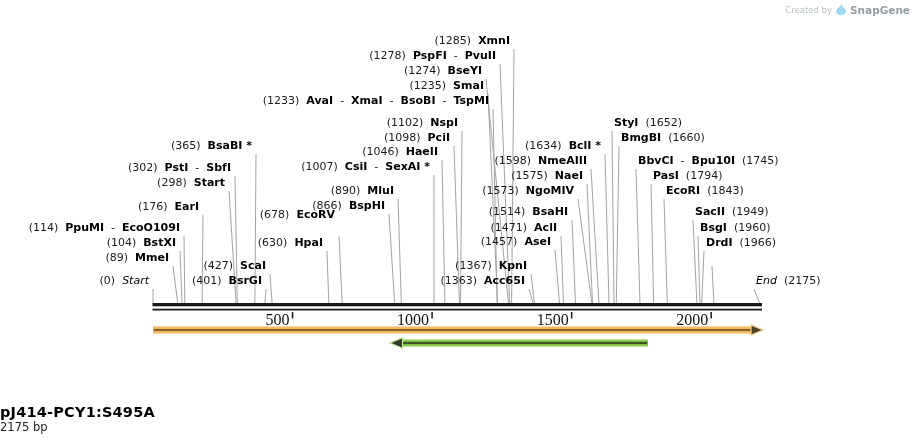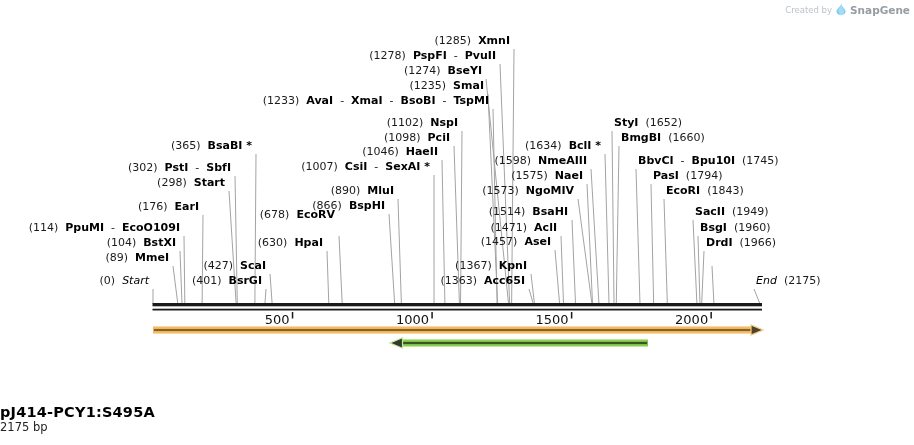--- a/index.html
+++ b/index.html
@@ -10,21 +10,21 @@
   #gfx{position:absolute;left:0;top:0;}
   #labels{position:absolute;left:0;top:0;width:914px;height:445px;}
   .label{
     position:absolute;white-space:pre;font-size:11px;height:14px;line-height:14px;
     color:#1a1a1a;
   }
   .label b{font-weight:bold;color:#000;}
   .label .pos{font-weight:normal;}
   .label .term{font-style:italic;font-weight:normal;}
   .ruler-num{
-    position:absolute;white-space:nowrap;font-size:13px;height:12px;line-height:12px;color:#111;
+    position:absolute;white-space:nowrap;font-size:16px;height:12px;line-height:12px;color:#111;font-family:Liberation Serif, serif;
   }
   #title-block{position:absolute;left:0;top:404px;width:914px;}
   #map-title{font-size:14.5px;font-weight:bold;letter-spacing:.2px;color:#000;}
   #map-length{font-size:11.5px;margin-top:0;color:#222;}
   #watermark{
     position:absolute;top:3px;right:4px;display:flex;align-items:center;gap:4px;
   }
   #wm-created{font-size:8.5px;color:#bcc3c9;}
   #wm-brand{font-size:10.5px;font-weight:600;color:#959da4;}
 </style>

